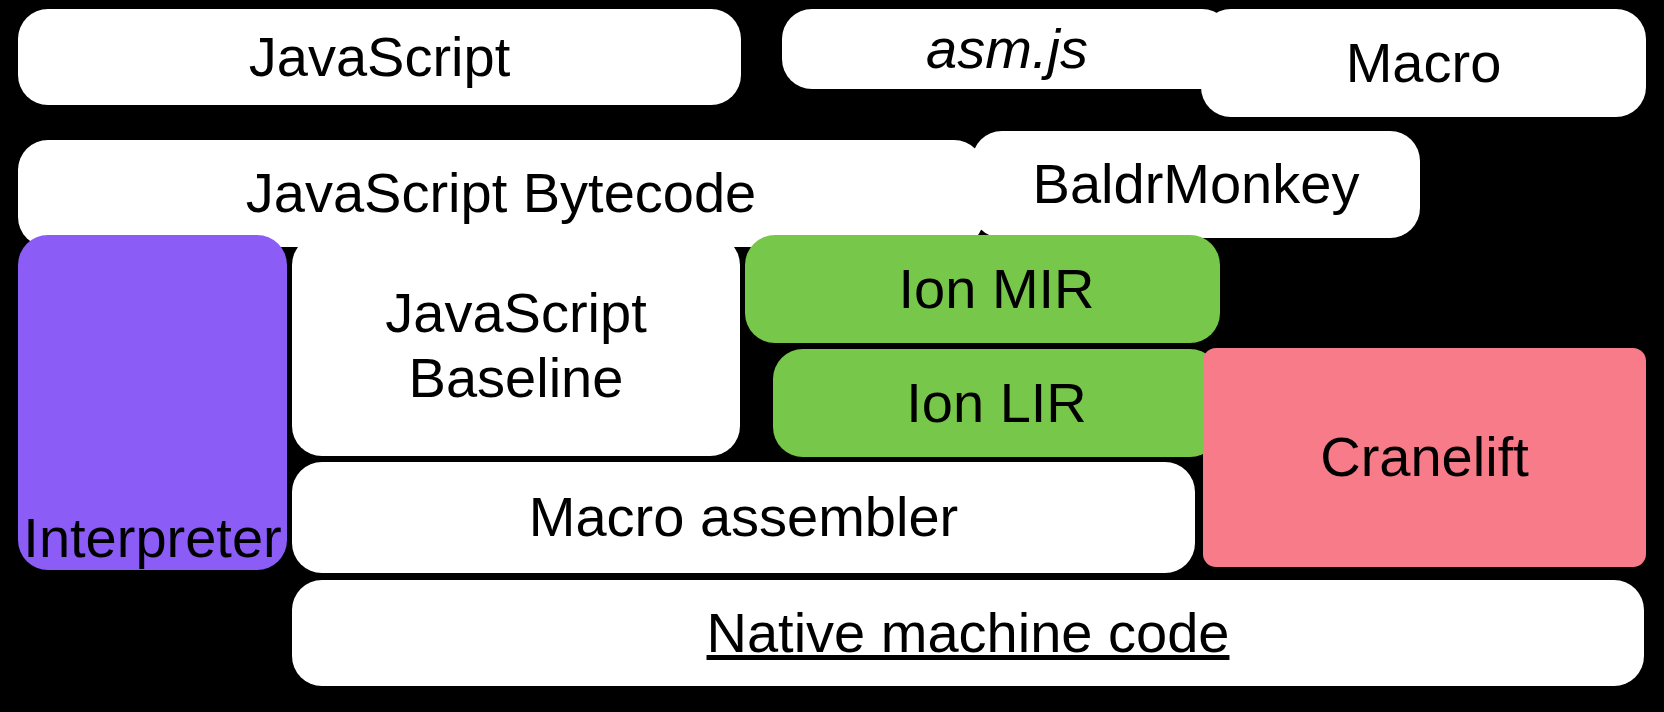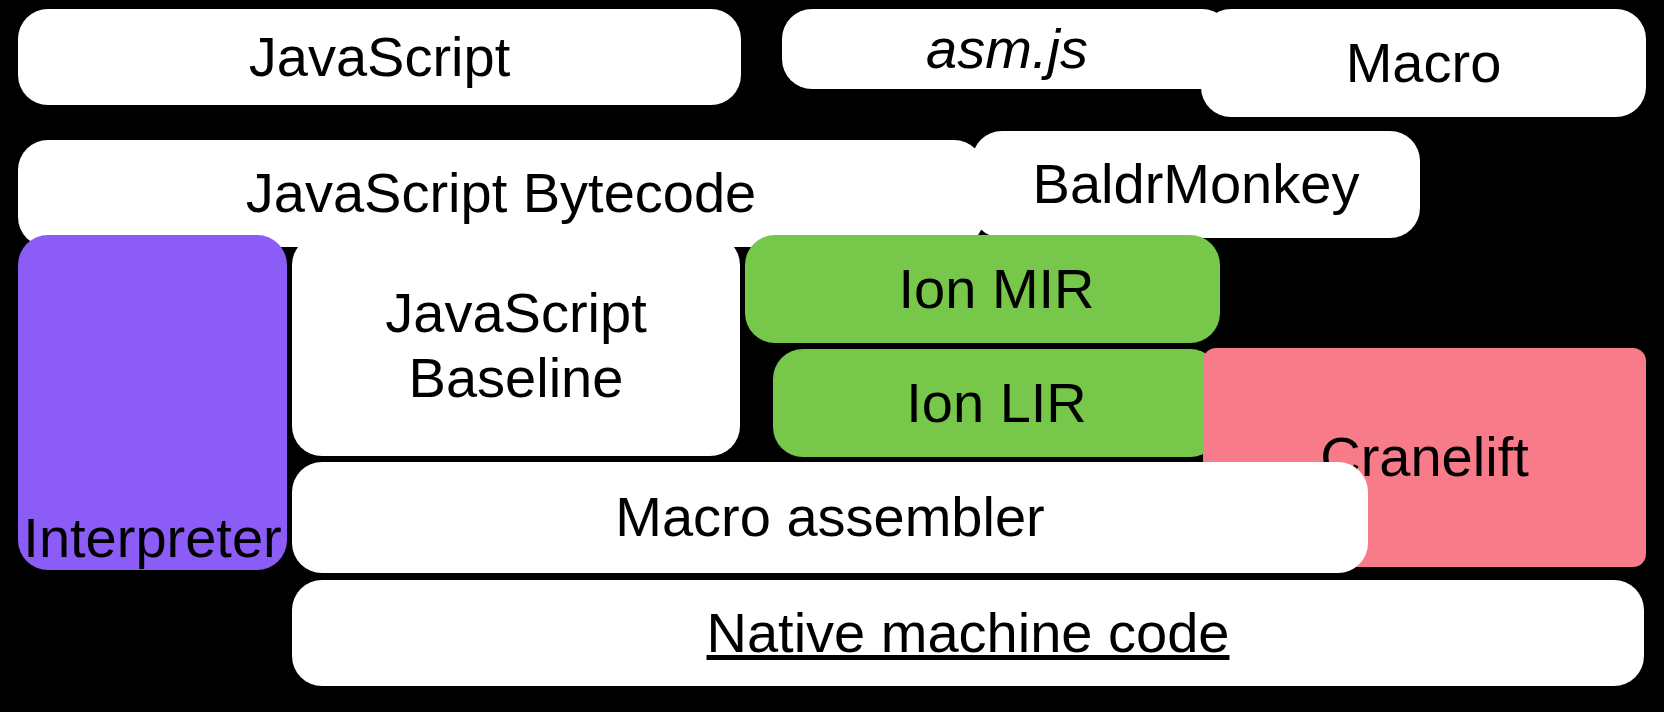--- a/index.html
+++ b/index.html
@@ -34,21 +34,21 @@
   .b-javascript   {left:18px;   top:9px;   width:723px;  height:96px;}
   .b-asmjs        {left:782px;  top:9px;   width:450px;  height:80px;font-style:italic;}
   .b-wasm         {left:1201px; top:9px;   width:445px;  height:108px;}
   .b-bytecode     {left:18px;   top:124px; width:966px;  height:107px;margin-top:16px;}
   .b-baldrmonkey  {left:972px;  top:131px; width:448px;  height:107px;}
   .b-interpreter  {left:18px;   top:235px; width:269px;  height:335px;}
   .b-baseline     {left:292px;  top:235px; width:448px;  height:221px;}
   .b-ionmir       {left:745px;  top:235px; width:447px;  height:108px;padding-left:28px;}
   .b-ionlir       {left:773px;  top:349px; width:447px;  height:108px;}
   .b-cranelift    {left:1203px; top:348px; width:443px;  height:219px;border-radius:13px;}
-  .b-macro        {left:292px;  top:462px; width:1076px;  height:111px;}
+  .b-macro        {left:292px;  top:462px; width:903px;  height:111px;}
   .b-native       {left:292px;  top:580px; width:1352px; height:106px;text-decoration:underline;}
 
   .wrap-narrow{display:inline-block; max-width:340px;}
 </style>
 </head>
 <body>
 
 <div class="canvas">
 
   <div class="box b-javascript">

